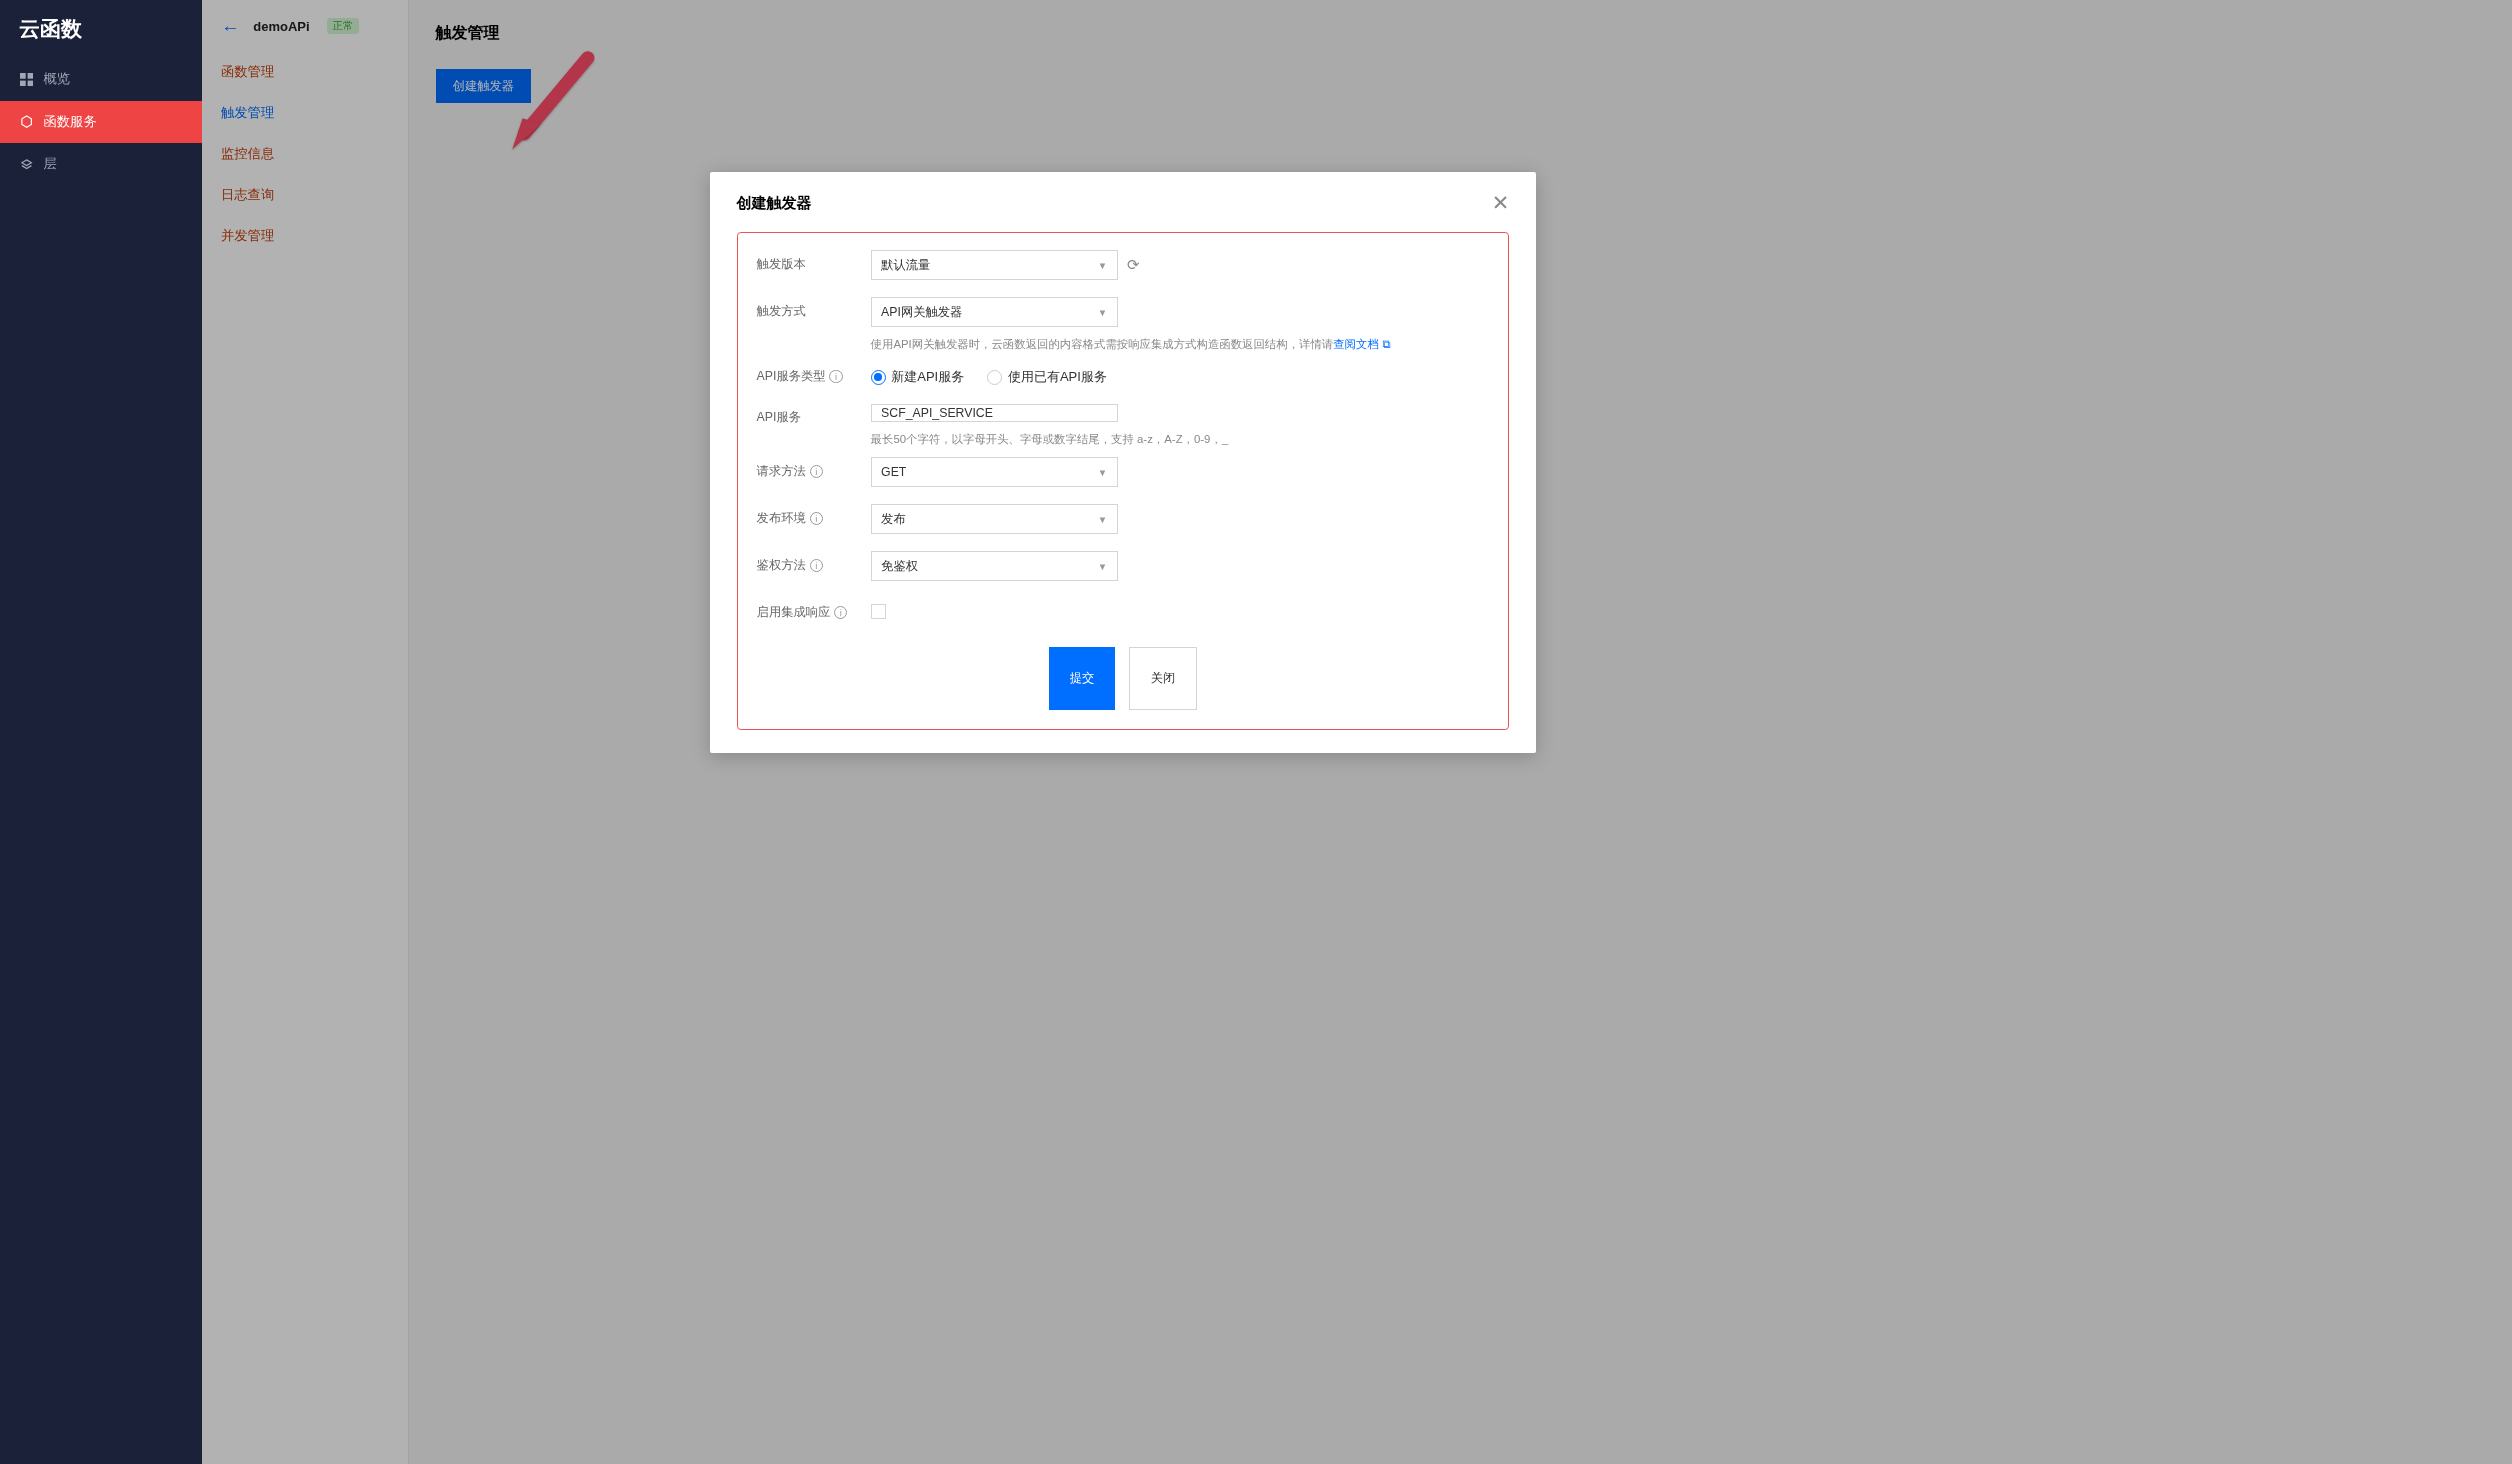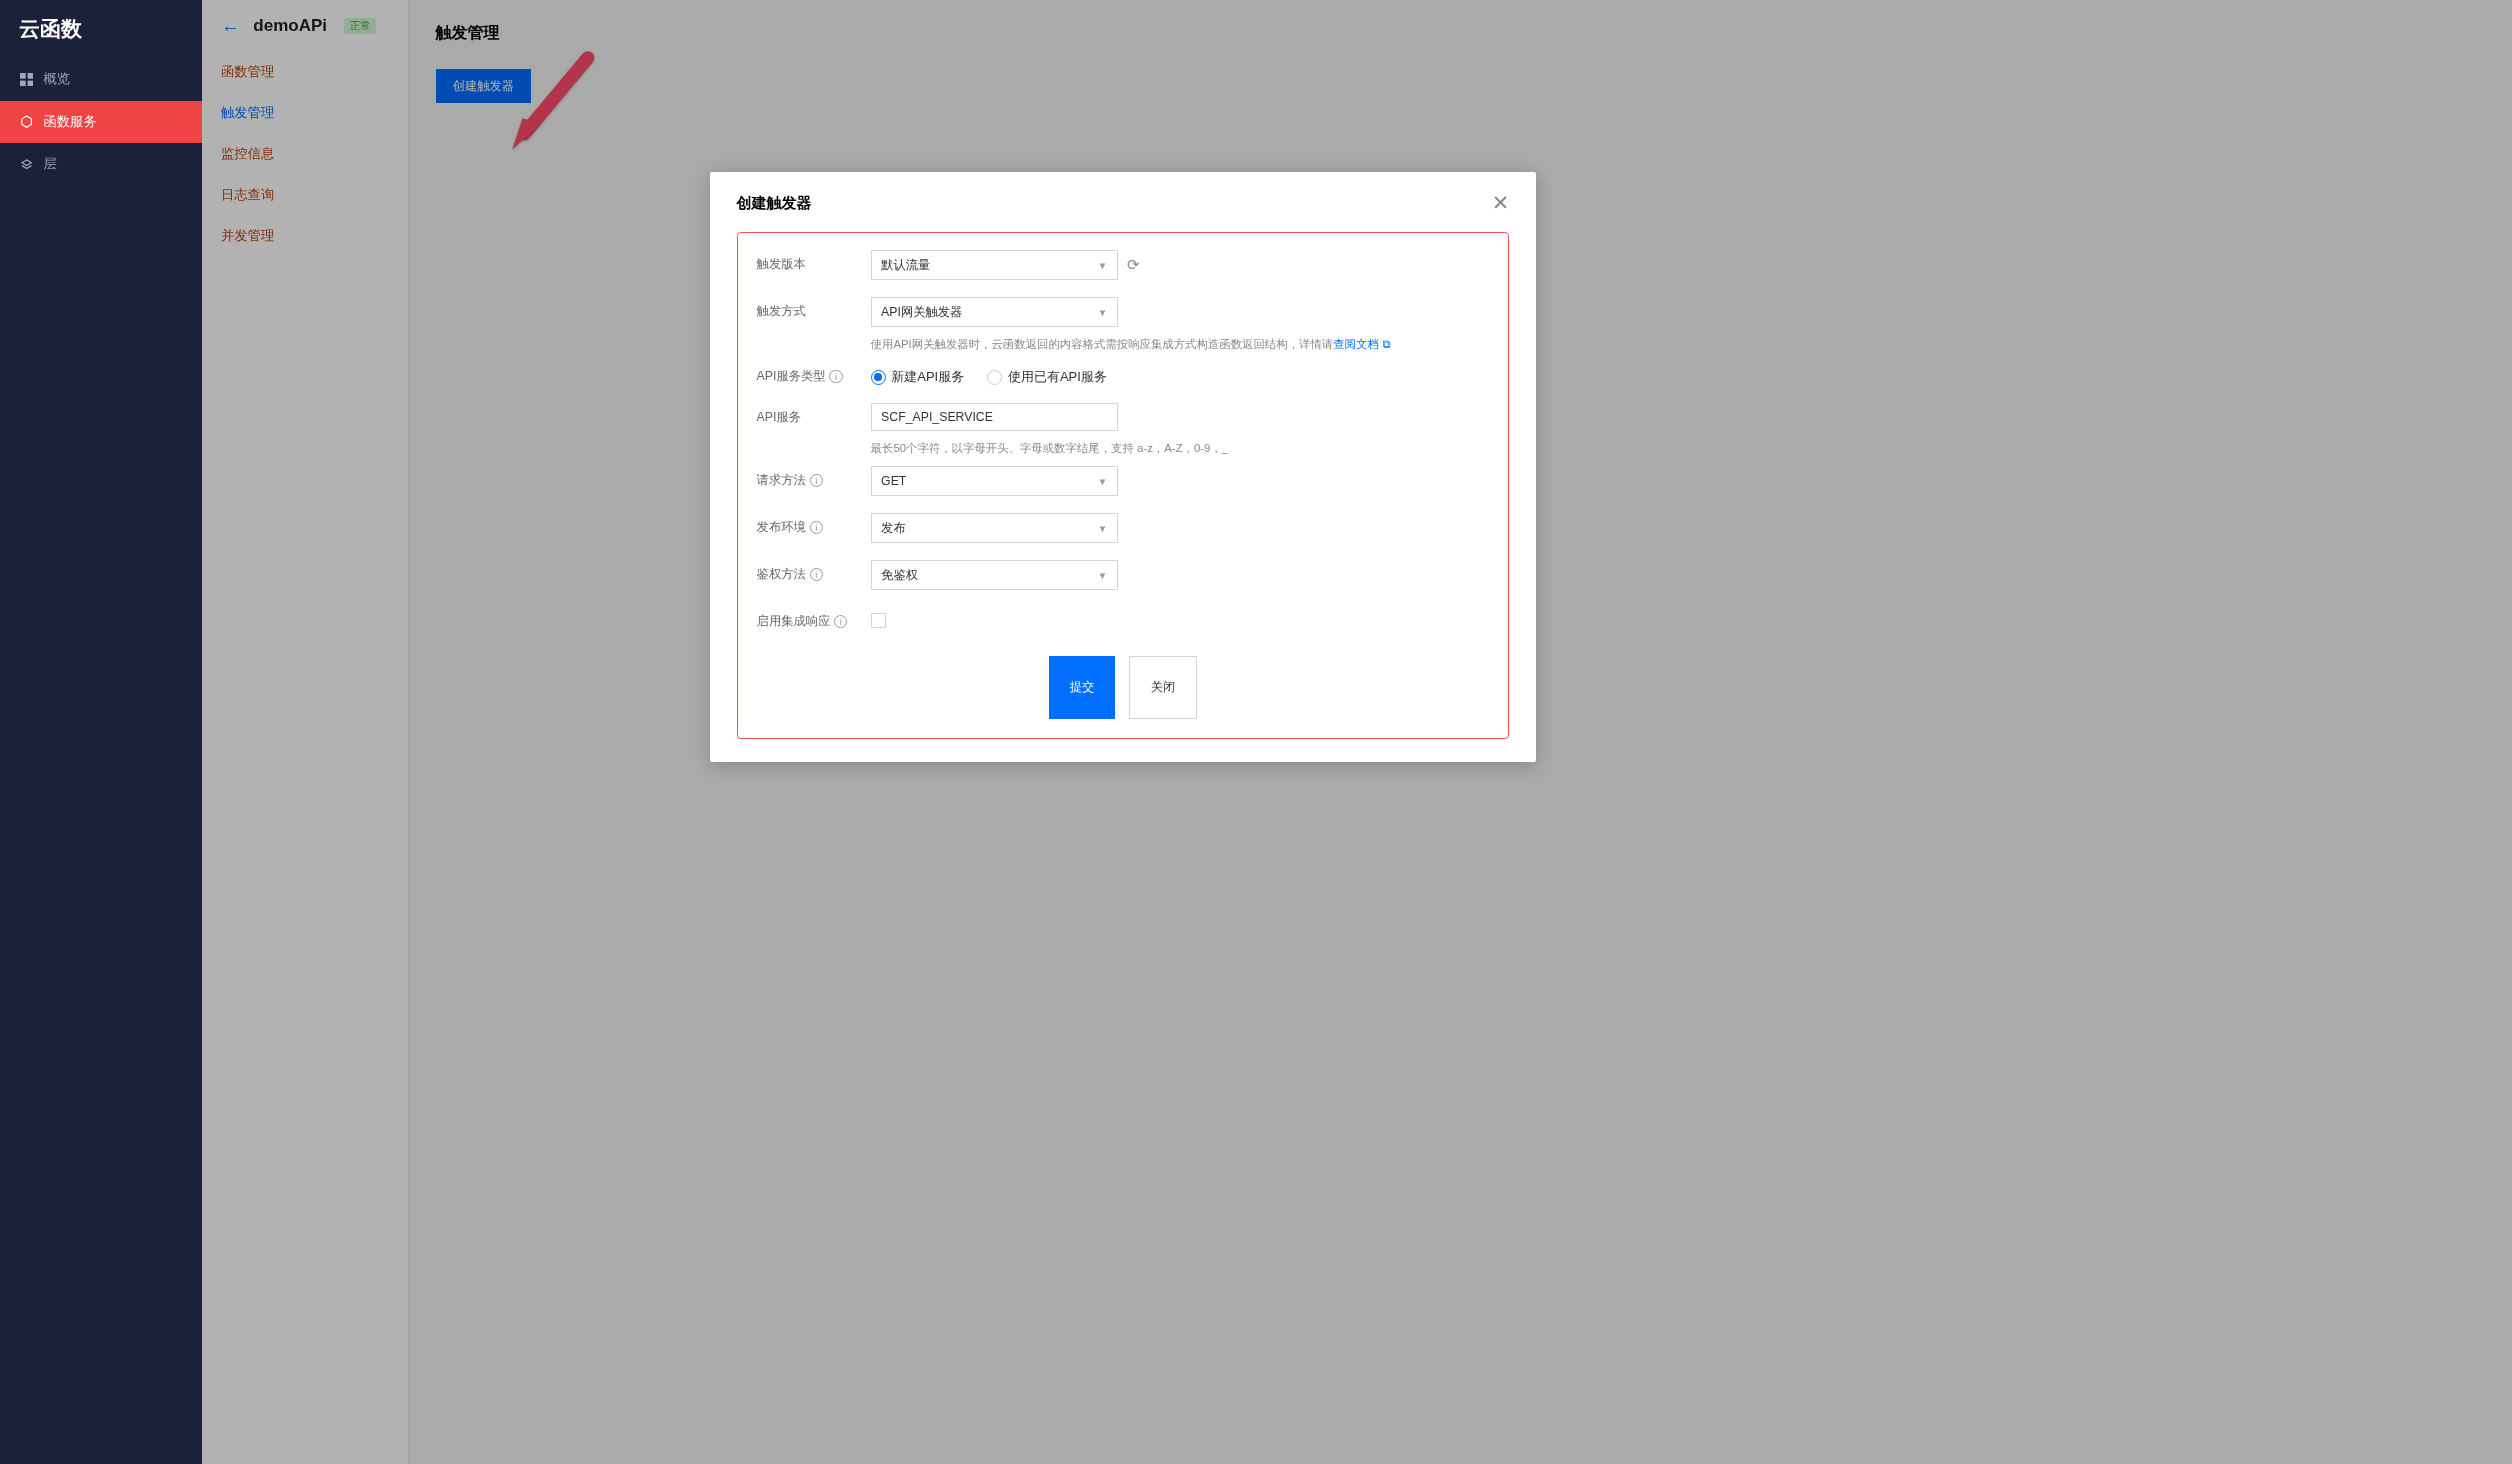--- a/index.html
+++ b/index.html
@@ -11,21 +11,21 @@
     .sidebar-title { padding: 15px 19px; font-size: 21px; font-weight: 600; color: #fff; }
     .sidebar-item { display: flex; align-items: center; padding: 12.3px 19px; font-size: 13.3px; color: #a0a8b8; cursor: pointer; gap: 9.5px; }
     .sidebar-item.active { background: #ef4444; color: #fff; }
     .sidebar-icon { width: 15px; height: 15px; display: inline-flex; align-items: center; justify-content: center; }
     
     .main { flex: 1; display: flex; background: #f4f4f4; position: relative; overflow: hidden; }
     
     .subnav { width: 207px; background: #fff; border-right: 0.9px solid #e8e8e8; }
     .subnav-header { display: flex; align-items: center; padding: 15px 19px; gap: 13.3px; }
     .back-icon { color: #006eff; cursor: pointer; font-size: 19px; }
-    .subnav-title { font-size: 17px; font-weight: 600; color: #222; }
+    .subnav-title { font-size: 13px; font-weight: 600; color: #222; }
     .status-badge { background: #d4f7d4; color: #3ba839; padding: 0.9px 5.7px; font-size: 10.4px; border-radius: 3px; margin-left: 3.8px; }
     .subnav-item { padding: 11.4px 19px; font-size: 13.3px; color: #c2410c; cursor: pointer; }
     .subnav-item.active { color: #006eff; }
     
     .content { flex: 1; padding: 23px 26.6px; position: relative; }
     .content-title { font-size: 16px; font-weight: 700; margin-bottom: 25px; color: #000; }
     .create-btn { background: #006eff; color: #fff; border: none; padding: 8.5px 17px; font-size: 12.3px; cursor: pointer; }
     
     .arrow-overlay { position: absolute; top: -19px; left: 62px; pointer-events: none; z-index: 5; }
     
@@ -36,21 +36,21 @@
     .modal-close { font-size: 21px; color: #888; cursor: pointer; }
     
     .modal-body { padding: 7.6px 26.6px 23px; }
     .form-wrap { border: 1.9px solid #f05050; border-radius: 3.8px; padding: 17px 19px 19px; }
     .form-row { display: flex; align-items: flex-start; margin-bottom: 17px; }
     .form-row.tight { margin-bottom: 9.5px; }
     .form-label { width: 114px; flex-shrink: 0; font-size: 12.3px; color: #666; padding-top: 5.7px; display: flex; align-items: center; gap: 3.8px; }
     .form-control { flex: 1; }
     .form-select { width: 247px; height: 30px; border: 0.9px solid #d5d5d5; padding: 0 9.5px; background: #fff; display: flex; align-items: center; justify-content: space-between; cursor: pointer; font-size: 12.3px; color: #333; }
     .form-select .caret { color: #999; font-size: 9.5px; }
-    .form-input { width: 247px; height: 28px; border: 0.9px solid #d5d5d5; padding: 0 9.5px; font-size: 12.3px; color: #333; }
+    .form-input { width: 247px; height: 18px; border: 0.9px solid #d5d5d5; padding: 0 9.5px; font-size: 12.3px; color: #333; }
     .form-help { font-size: 11.4px; color: #888; margin-top: 7.6px; line-height: 1.6; }
     .form-help a { color: #006eff; text-decoration: none; }
     .radio-group { display: flex; gap: 23px; padding-top: 5.7px; }
     .radio-item { display: flex; align-items: center; gap: 5.7px; font-size: 13px; color: #333; cursor: pointer; }
     .radio-circle { width: 15px; height: 15px; border: 1.9px solid #ccc; border-radius: 50%; display: inline-flex; align-items: center; justify-content: center; }
     .radio-circle.checked { border-color: #006eff; }
     .radio-circle.checked::after { content: ""; width: 7.6px; height: 7.6px; background: #006eff; border-radius: 50%; }
     .checkbox { width: 15px; height: 15px; border: 0.9px solid #d5d5d5; display: inline-block; cursor: pointer; }
     .info-icon { width: 13.3px; height: 13.3px; border: 0.9px solid #999; border-radius: 50%; display: inline-flex; align-items: center; justify-content: center; font-size: 9.5px; color: #999; cursor: help; }
     .refresh-icon { margin-left: 9.5px; color: #888; cursor: pointer; font-size: 15px; display: inline-block; }

